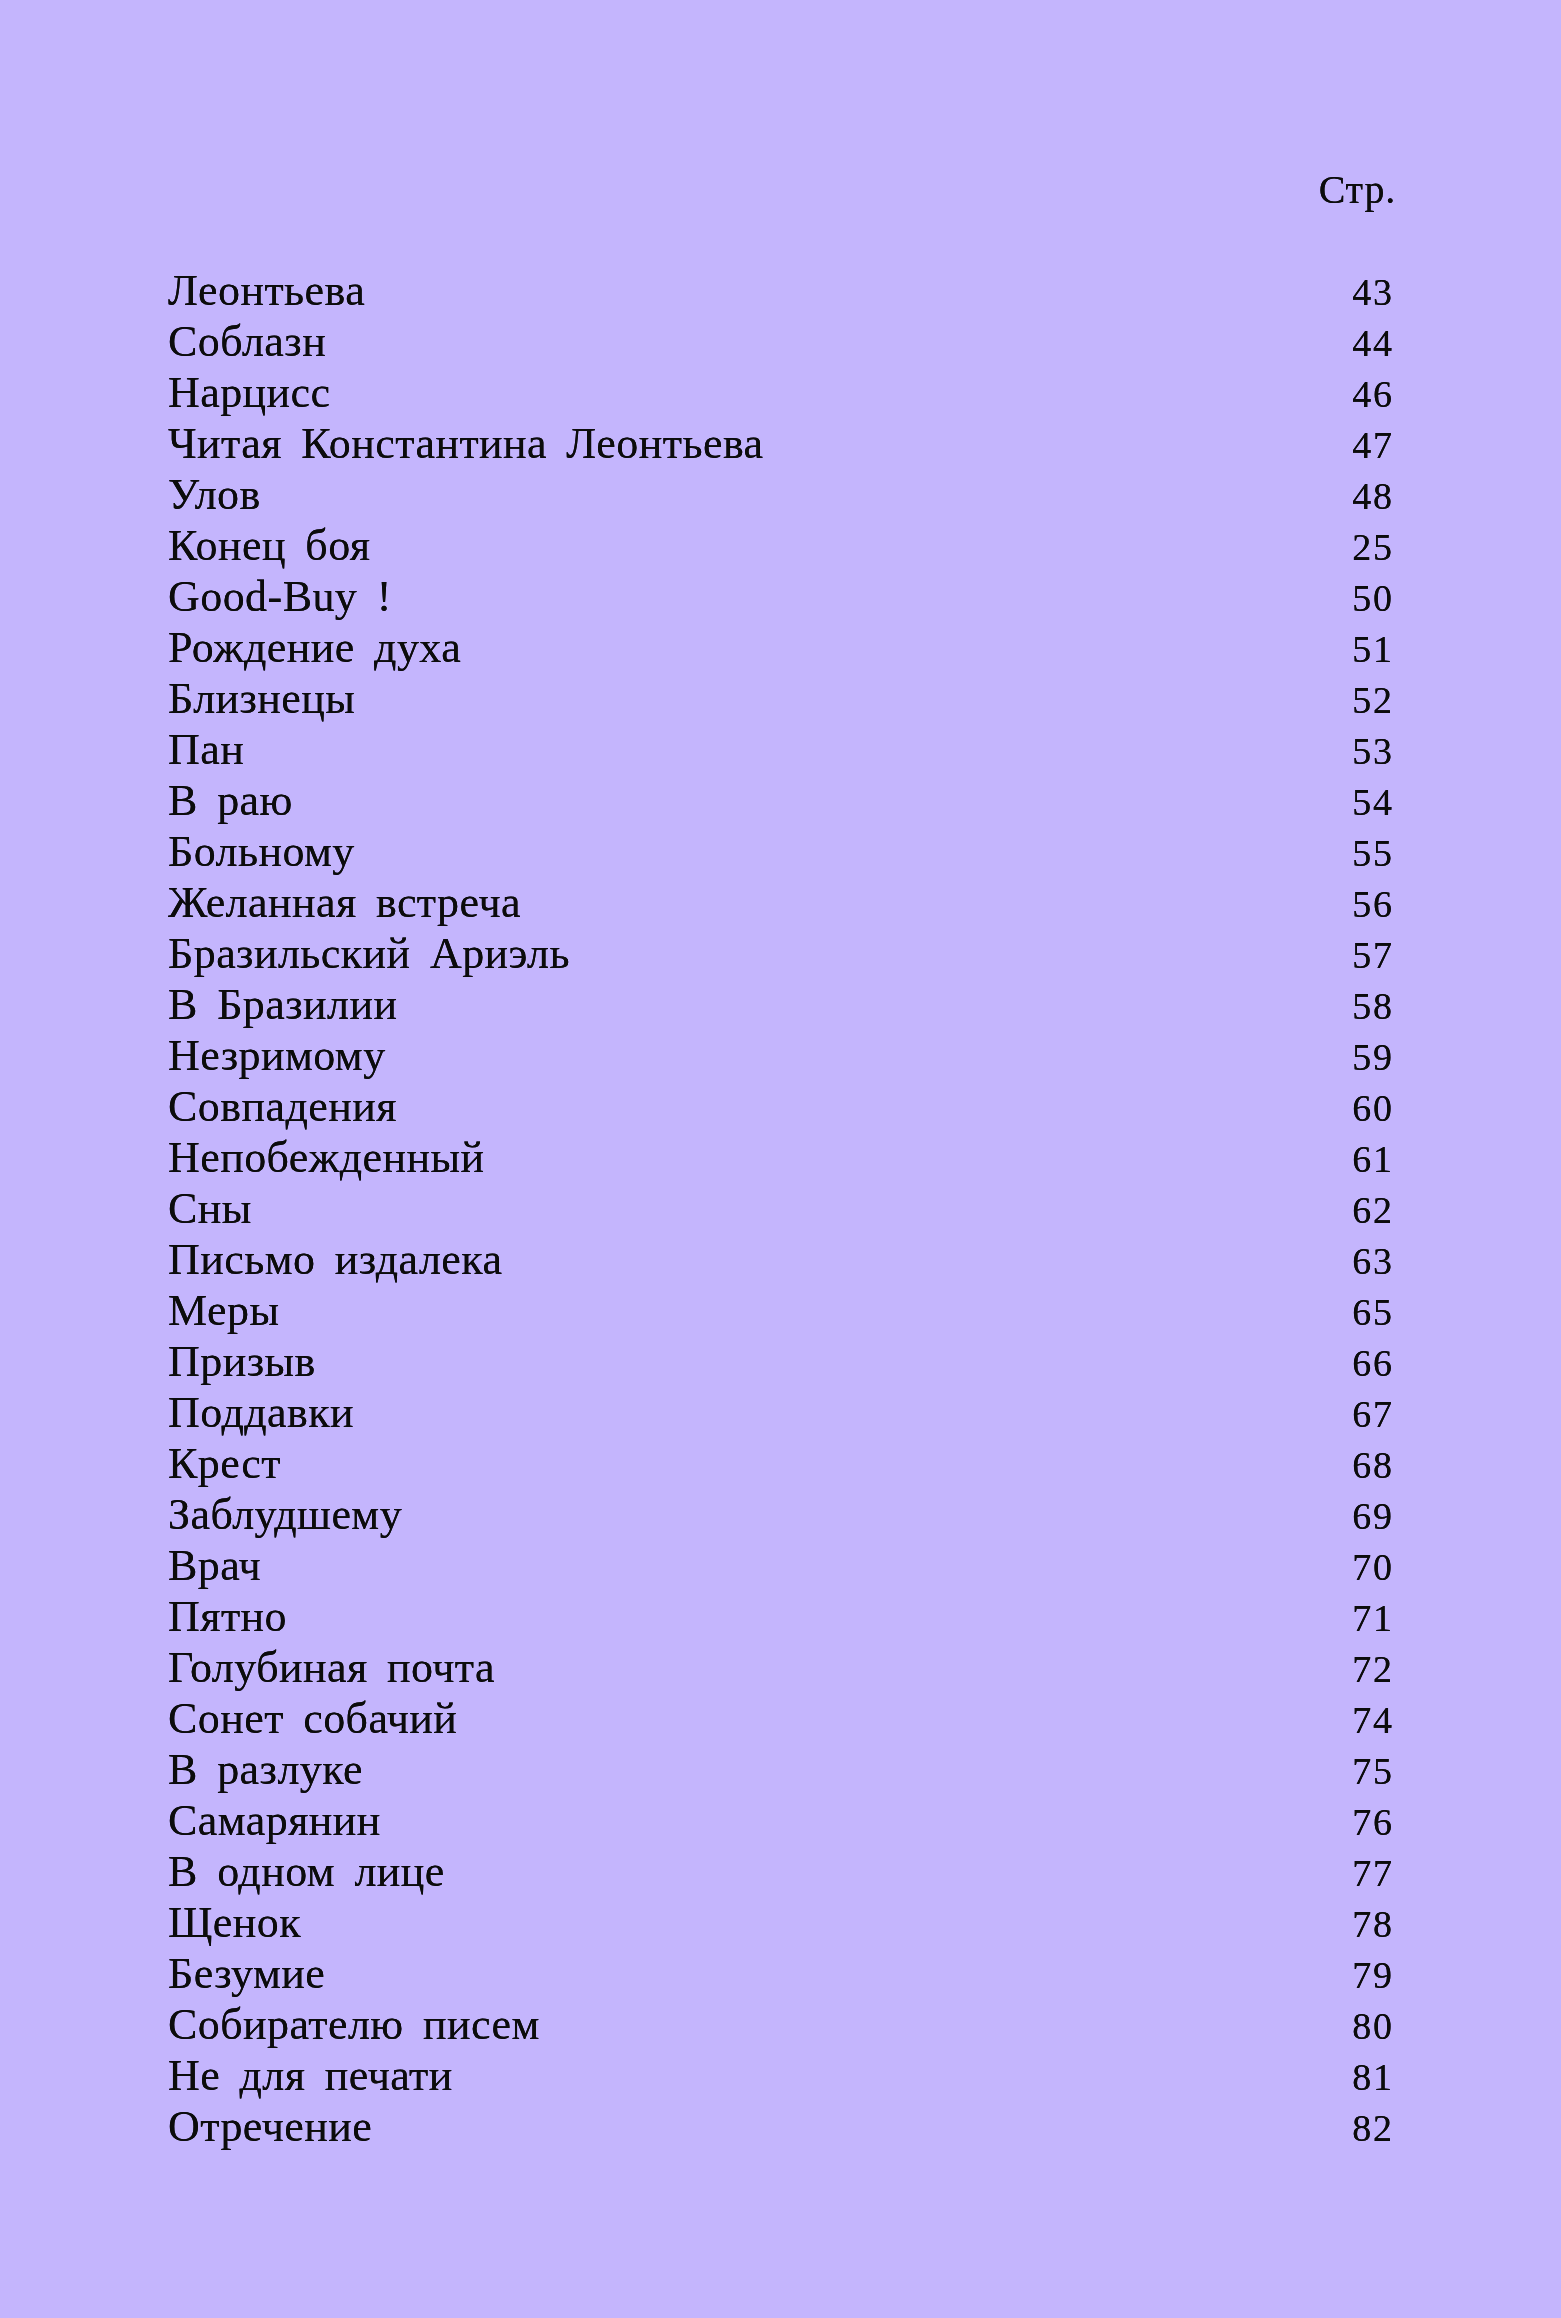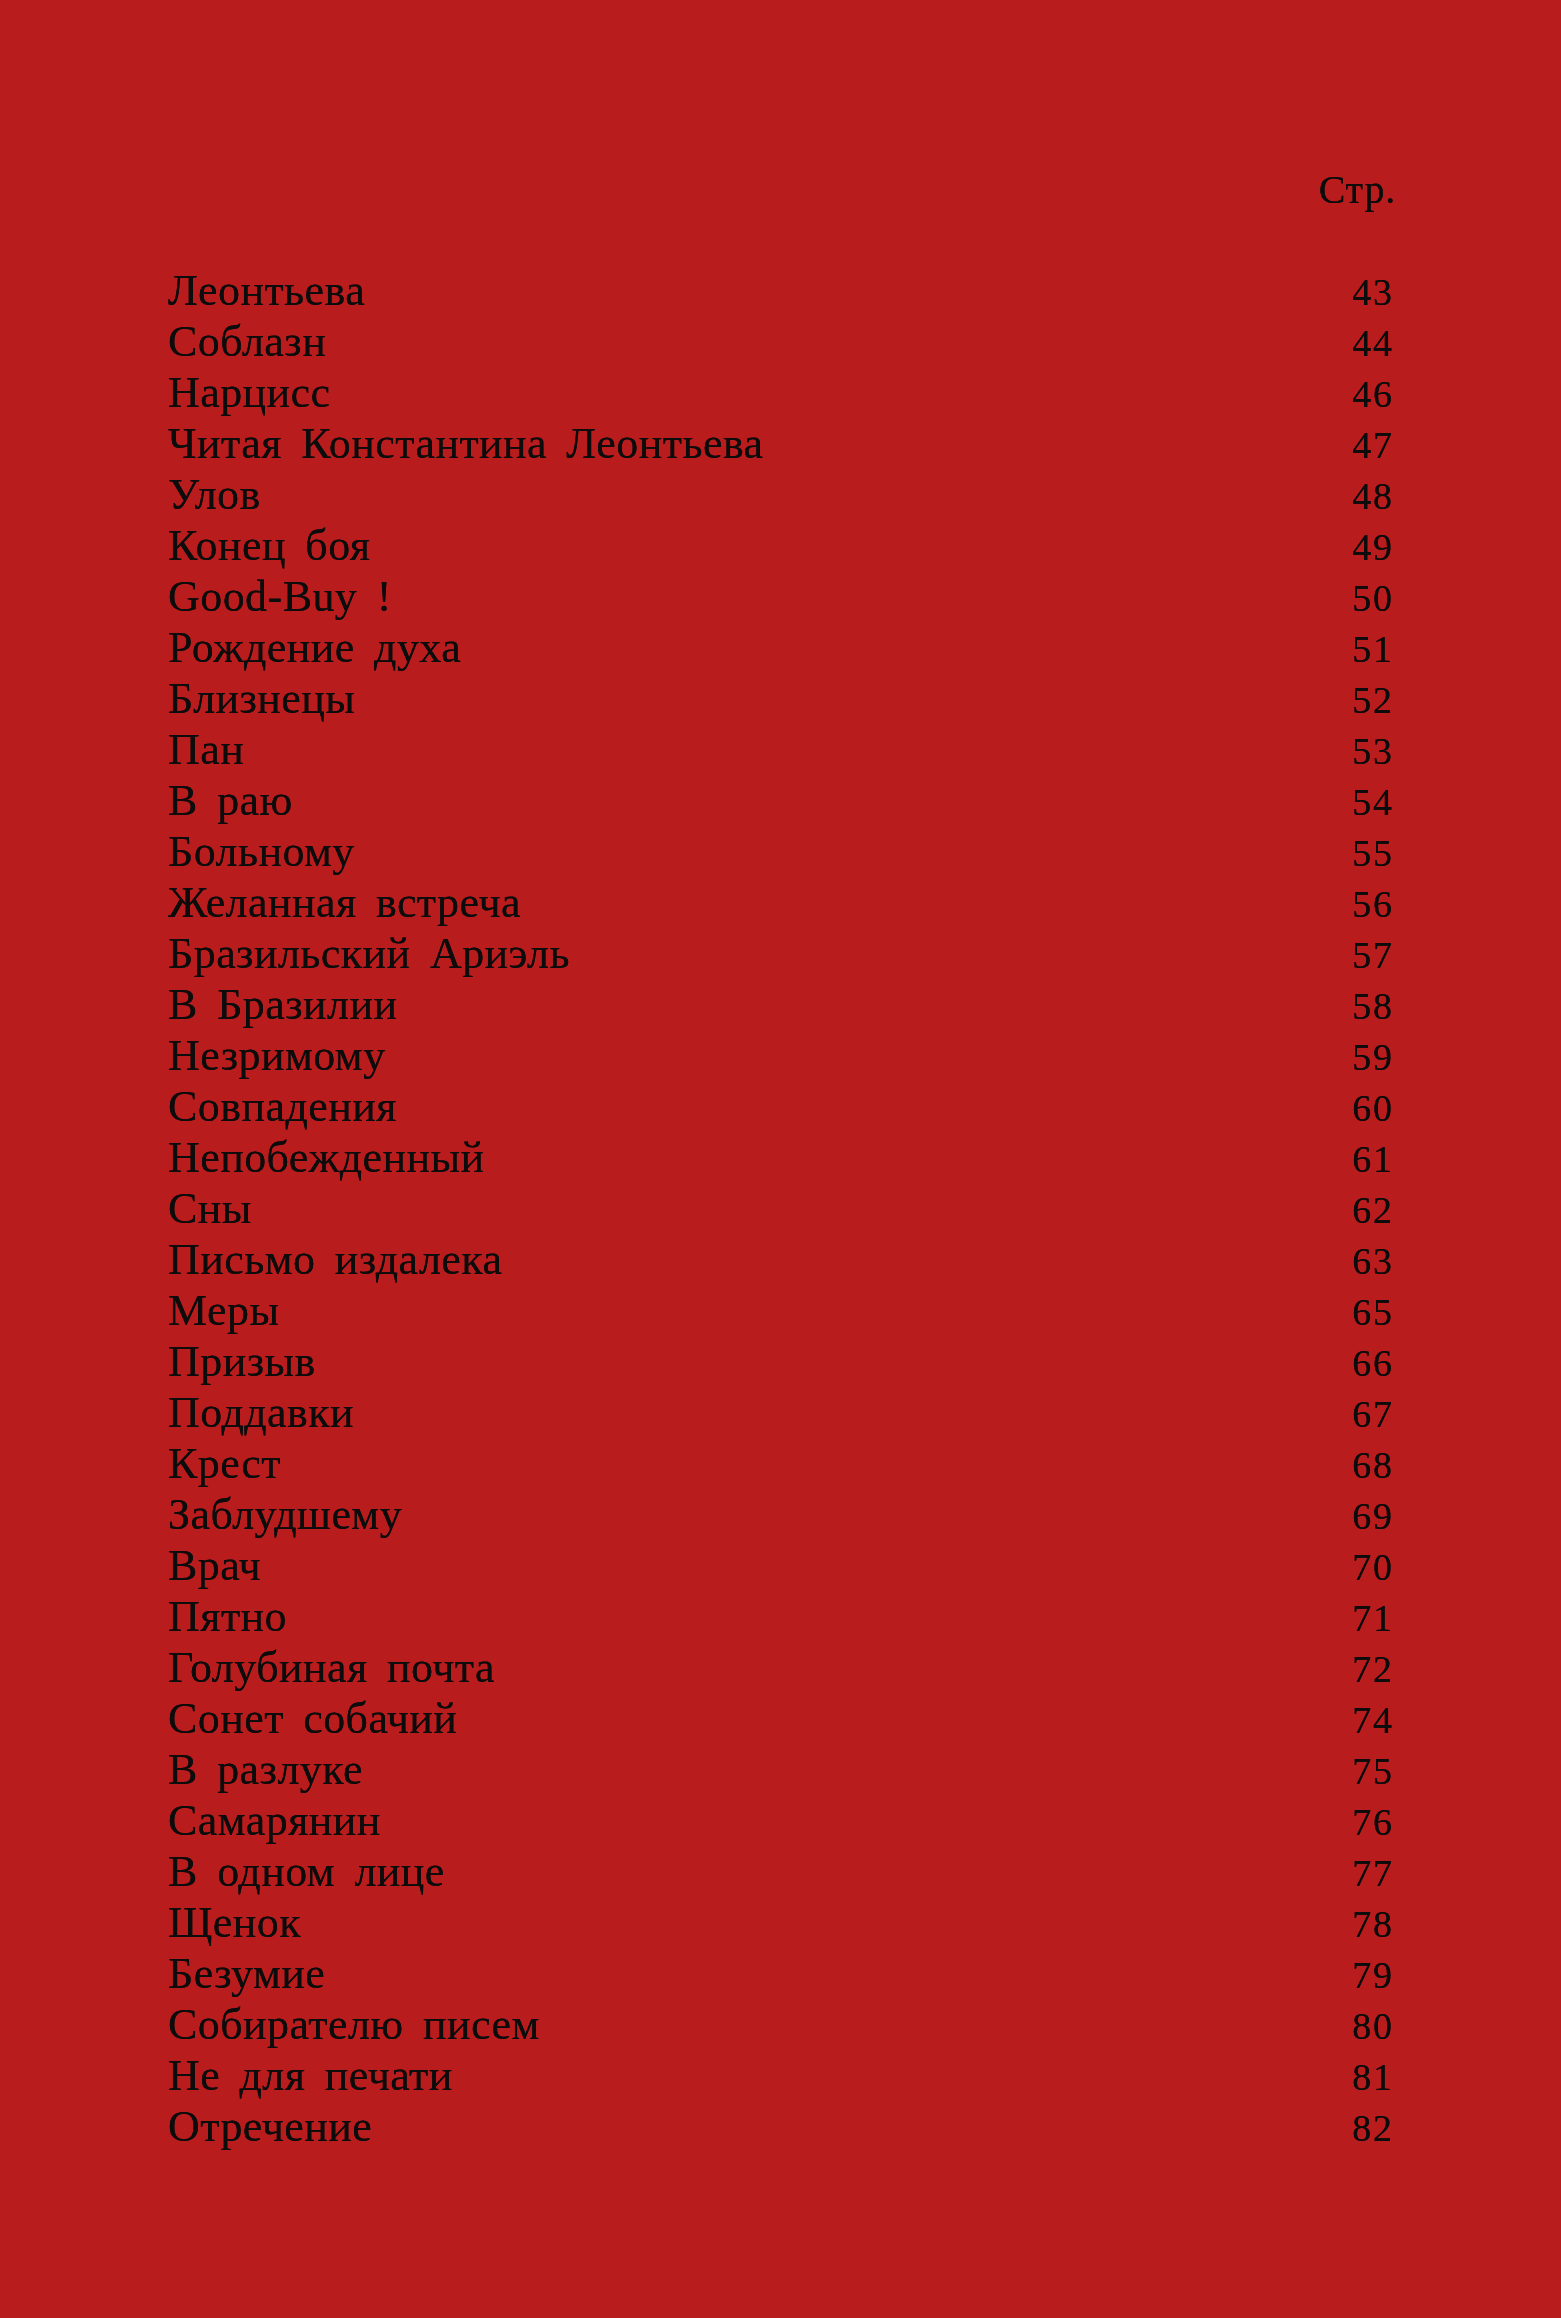--- a/index.html
+++ b/index.html
@@ -4,21 +4,21 @@
 <style>
   html, body {
     margin: 0;
     padding: 0;
     background: #ffffff;
   }
   .page {
     position: relative;
     width: 1561px;
     height: 2319px;
-    background: #b91c1c;
+    background: #c4b5fd;
     color: #0c0c0c;
     font-family: "Liberation Serif", "DejaVu Serif", serif;
     overflow: hidden;
   }
   .col-header {
     position: absolute;
     top: 170px;
     right: 165px;
     font-size: 40px;
     line-height: 1;
@@ -73,21 +73,21 @@
       <div class="row">
         <span class="title">Читая Константина Леонтьева</span>
         <span class="num">47</span>
       </div>
       <div class="row">
         <span class="title">Улов</span>
         <span class="num">48</span>
       </div>
       <div class="row">
         <span class="title">Конец боя</span>
-        <span class="num">49</span>
+        <span class="num">25</span>
       </div>
       <div class="row">
         <span class="title">Good-Buy !</span>
         <span class="num">50</span>
       </div>
       <div class="row">
         <span class="title">Рождение духа</span>
         <span class="num">51</span>
       </div>
       <div class="row">

